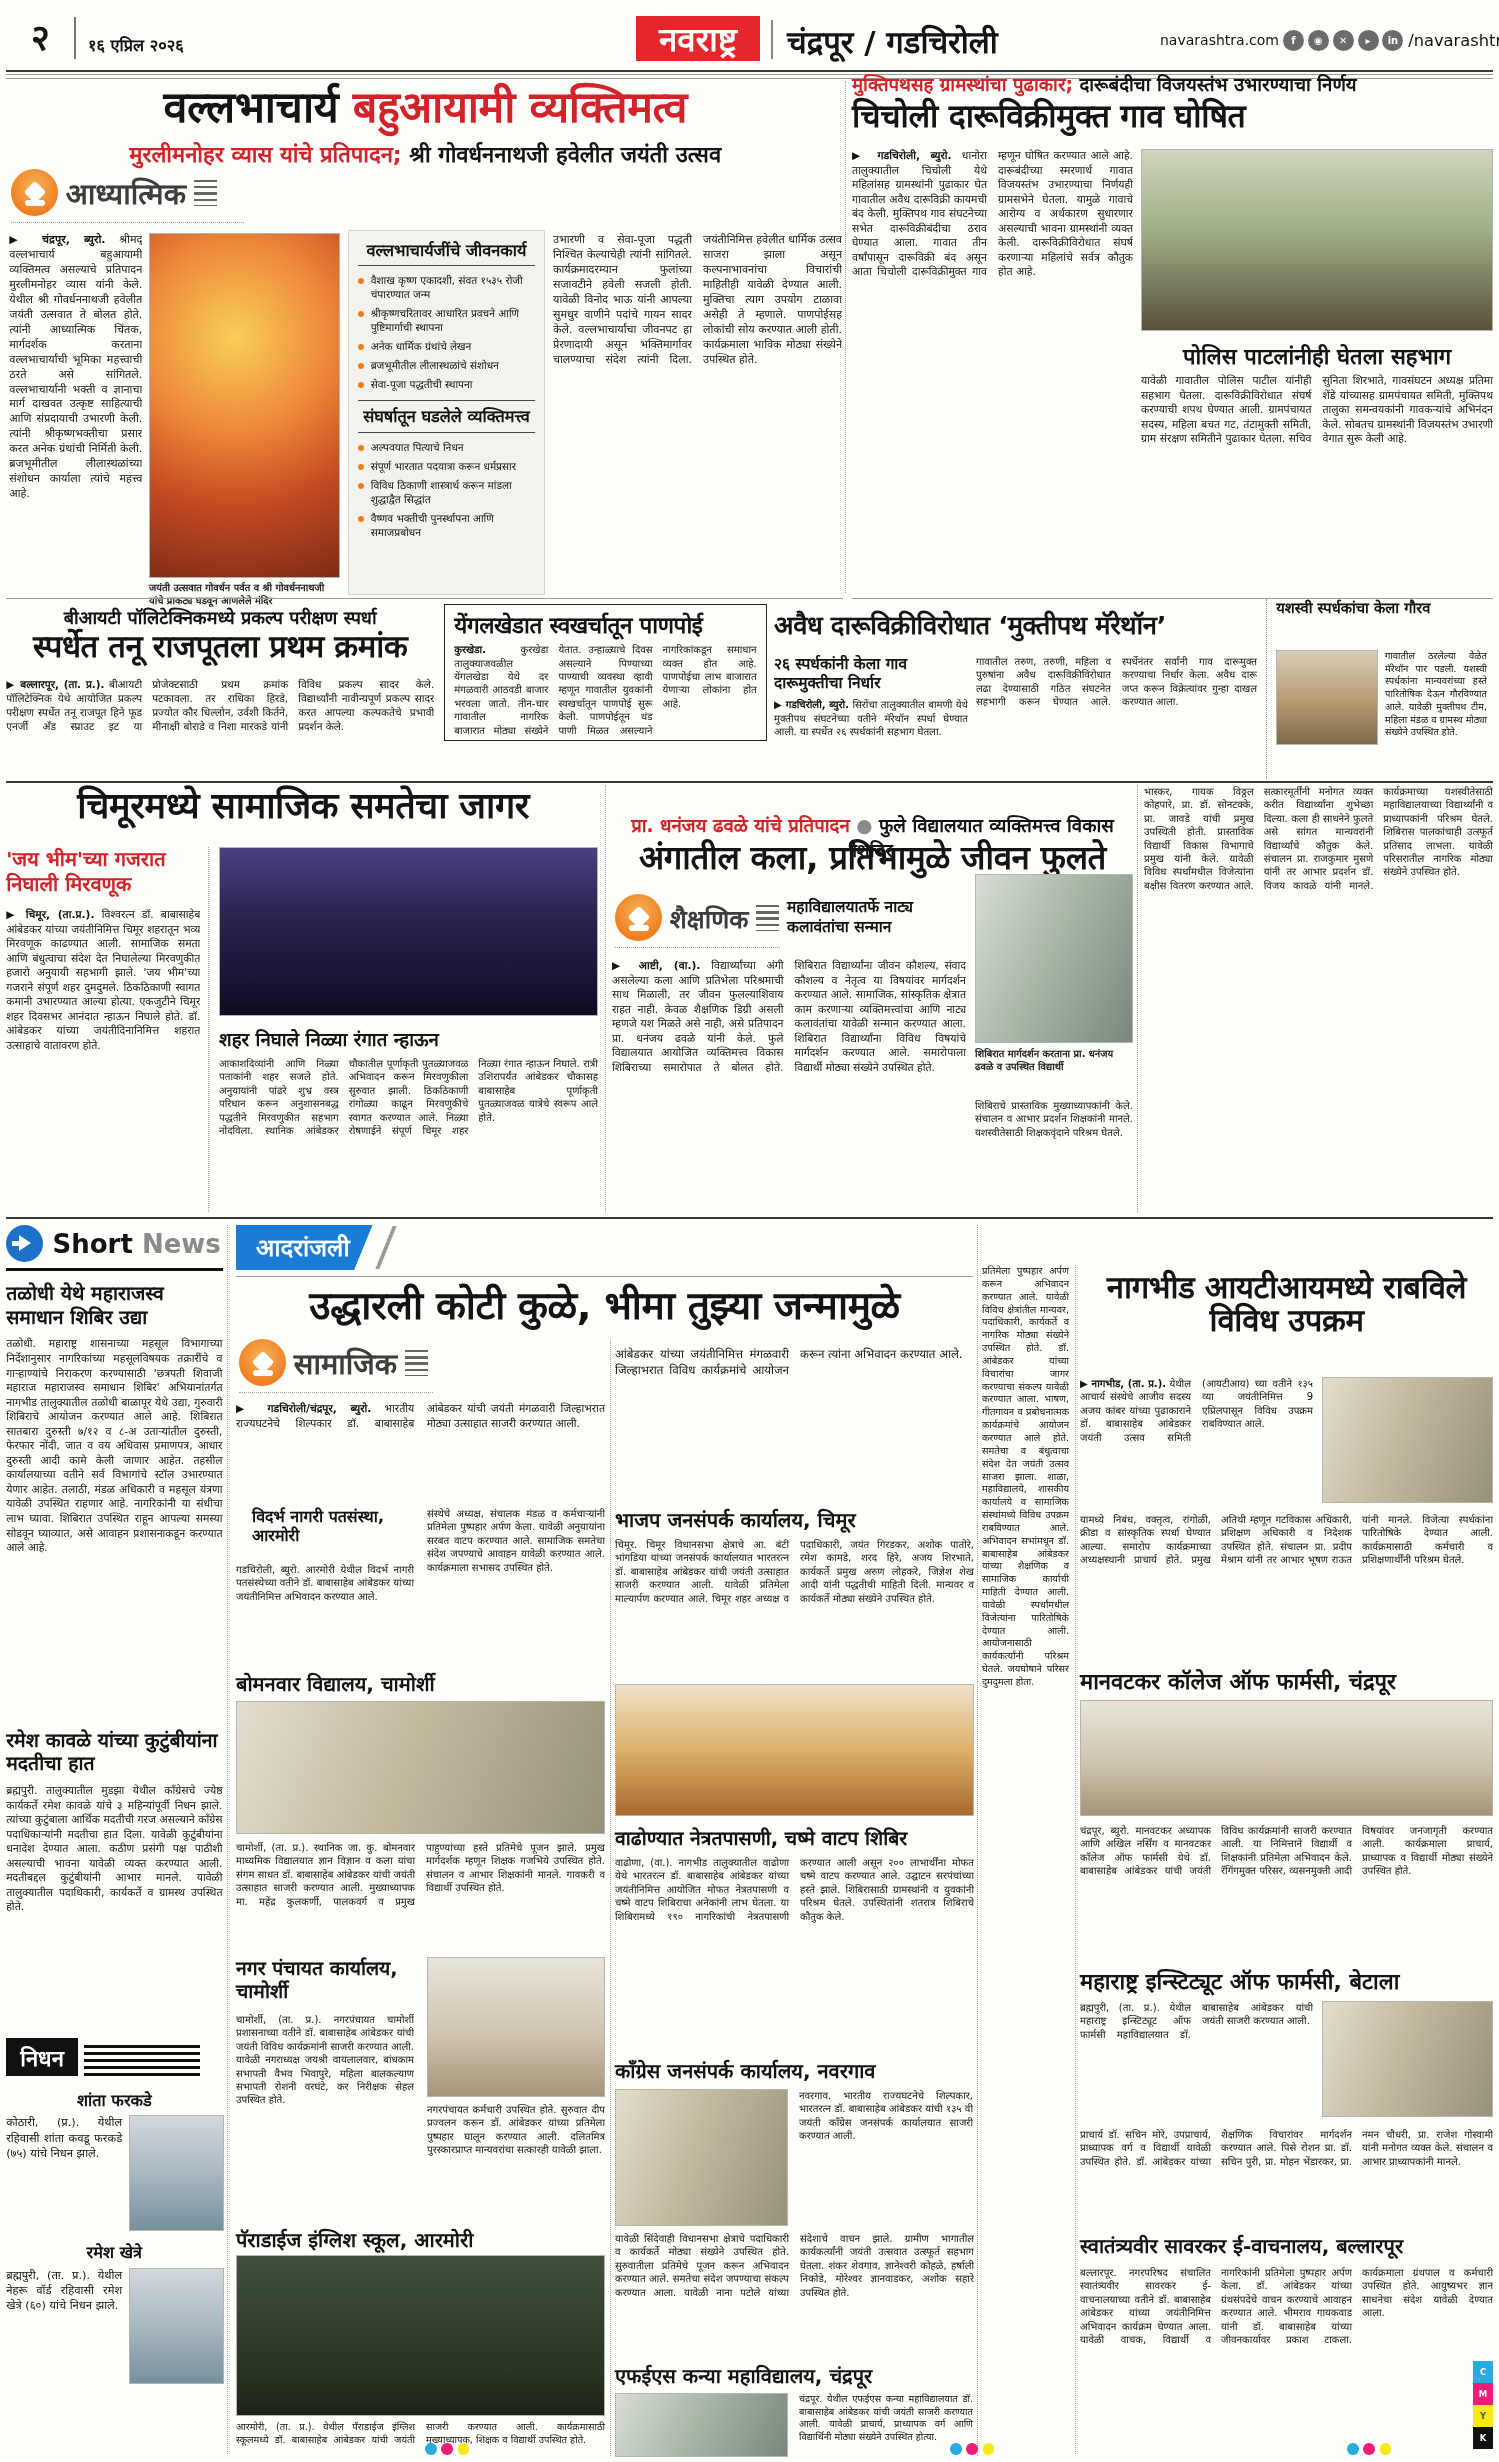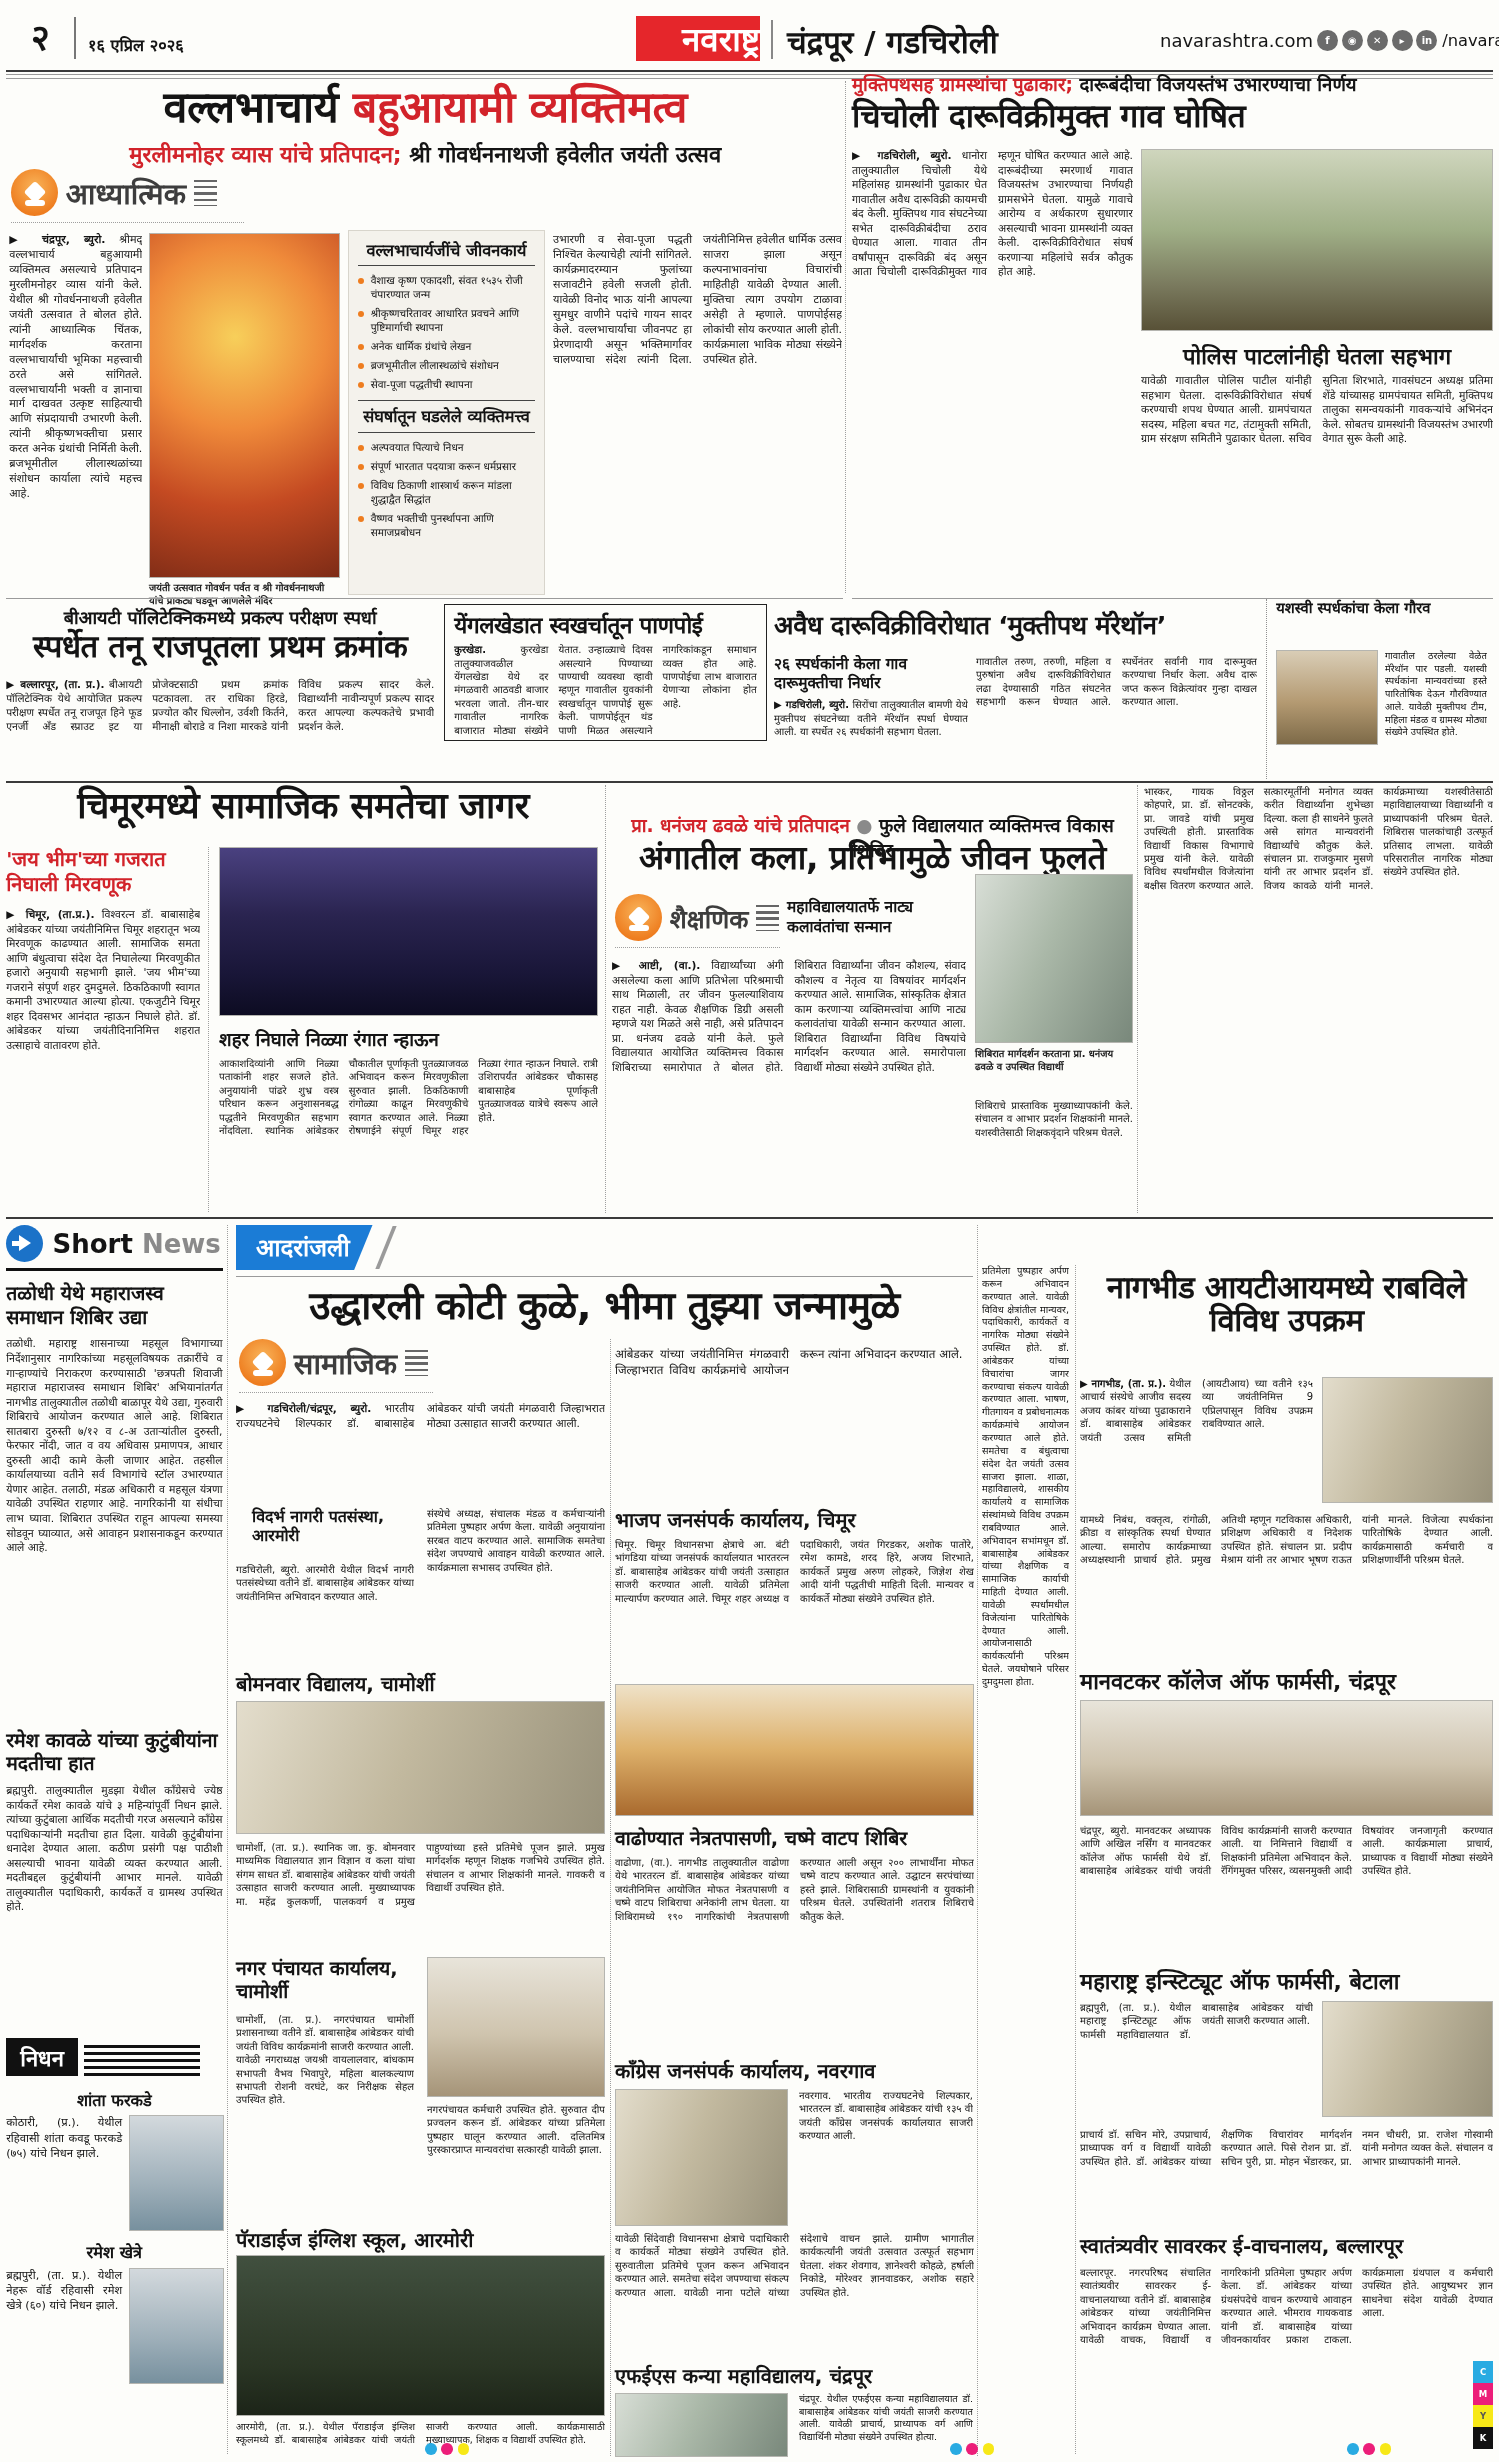--- a/index.html
+++ b/index.html
@@ -24,21 +24,21 @@
   .ph-deity{background:radial-gradient(circle at 45% 30%,#f7cf5a,#ef8a3a 35%,#c44a22 65%,#7d2b16)}
   .ph-field{background:linear-gradient(180deg,#cfd6bd,#9fae86 45%,#7a7a5e 75%,#585137)}
   .ph-night{background:linear-gradient(180deg,#4a4180,#2a2450 40%,#191638 75%,#0d0c22)}
   .ph-stage{background:linear-gradient(115deg,#d8ded6,#aab8a8 45%,#79887b)}
   .ph-saffron{background:linear-gradient(180deg,#efe2c8,#ddb06a 50%,#a96a2e)}
   .ph-class{background:linear-gradient(180deg,#41503f,#2a3524 70%,#1c2418)}
   .ph-group{background:linear-gradient(110deg,#e3ddcc,#c2b99f 45%,#98917a)}
   .ph-hall{background:linear-gradient(180deg,#e8e4da,#cfc4ae 55%,#a59478)}
   .ph-port{background:linear-gradient(180deg,#d3d9dd,#9fb0ba 60%,#77909e)}
   .ph-run{background:linear-gradient(180deg,#d9cdb6,#b49a72 55%,#7d6a48)}
-  .masthead-box{background:#e5262b;color:#fff;font-weight:bold;display:flex;align-items:center;justify-content:flex-end}
+  .masthead-box{background:#e5262b;color:#fff;font-weight:bold;display:flex;align-items:center;justify-content:center}
   .soc{width:21px;height:21px;border-radius:50%;background:#6b6b6b;color:#fff;display:inline-flex;
        align-items:center;justify-content:center;font-size:10px;font-weight:bold;margin-left:3.9px}
   .chip{display:flex;align-items:center;gap:7.8px}
   .chip-ic{width:47px;height:47px;border-radius:50%;flex:0 0 47px;
            background:radial-gradient(circle at 50% 38%,#f9b45a,#ee7d1f 72%);position:relative}
   .chip-ic::after{content:"";position:absolute;left:50%;top:50%;width:15.5px;height:15.5px;background:#fff;
            transform:translate(-50%,-58%) rotate(45deg);border-radius:3.1px}
   .chip-ic::before{content:"";position:absolute;left:50%;top:66%;width:20px;height:6.2px;background:#fff;
            transform:translate(-50%,0);border-radius:3.1px}
   .chip-tx{font-size:29px;font-weight:bold;color:#3d3d3d;white-space:nowrap}
@@ -69,21 +69,21 @@
 <div class="abs" style="left:0;top:0;width:1499px;height:70px">
   <div class="abs b" style="left:31px;top:12.4px;font-size:36px">२</div>
   <div class="abs" style="left:74px;top:17px;width:1.6px;height:42px;background:#777"></div>
   <div class="abs b" style="left:88px;top:34px;font-size:16.3px">१६ एप्रिल २०२६</div>
   <div class="abs masthead-box" style="left:636px;top:15.5px;width:124px;height:45px;font-size:33px">
     <span>नवराष्ट्र</span>
   </div>
   <div class="abs" style="left:771px;top:20px;width:2.3px;height:39px;background:#888"></div>
   <div class="abs b" style="left:787px;top:20px;font-size:31px">चंद्रपूर / गडचिरोली</div>
   <div class="abs" style="left:1160px;top:29.5px;display:flex;align-items:center">
-    <span style="font-size:18px">navarashtra.com</span>
+    <span style="font-size:14px">navarashtra.com</span>
     <span class="soc">f</span>
     <span class="soc">◉</span>
     <span class="soc">✕</span>
     <span class="soc">▸</span>
     <span class="soc">in</span>
     <span style="font-size:16.3px;margin-left:4.7px">/navarashtra</span>
   </div>
 </div>
 <div class="abs hr" style="left:6.2px;top:70px;width:1487px"></div>
 <div class="abs hr-thin" style="left:6.2px;top:74px;width:1487px"></div>

